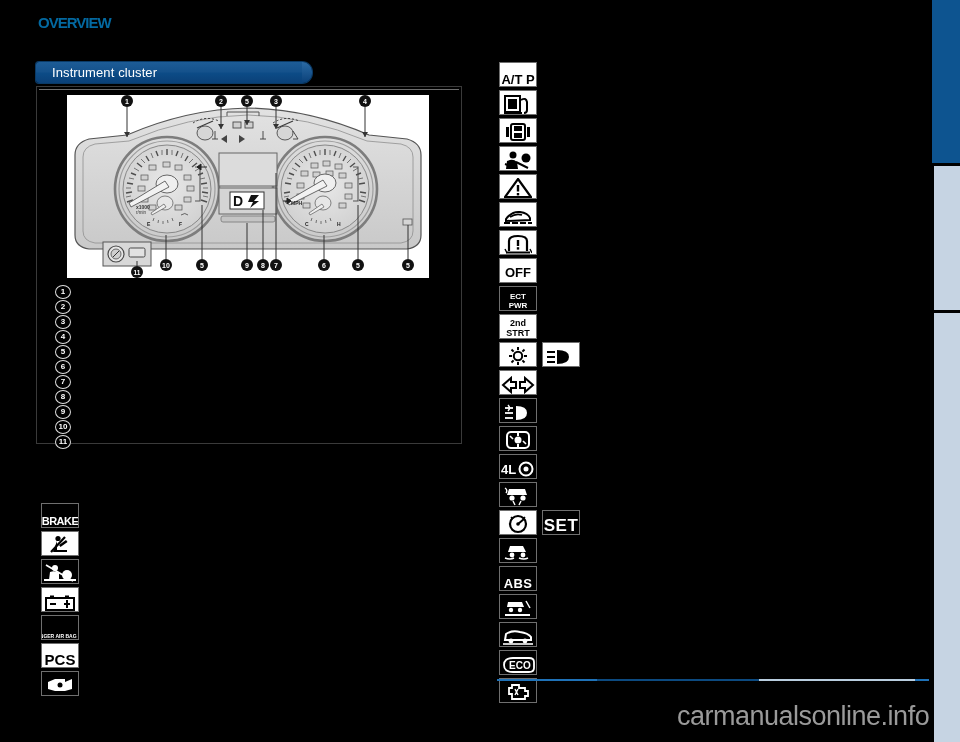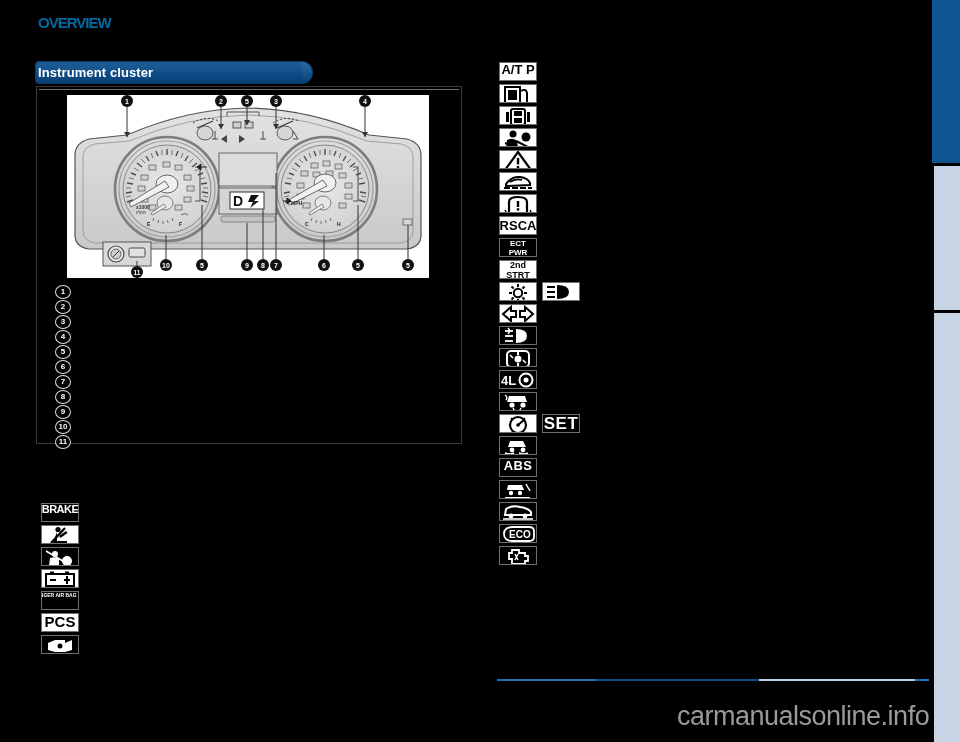--- a/index.html
+++ b/index.html
@@ -20,22 +20,22 @@
 
   
   .sec-bar{
     position:absolute;height:21px;
     background:linear-gradient(to bottom,#1d5c96 0%,#15528c 45%,#0c4b86 55%,#0a4078 100%);
     border-radius:3px 10px 10px 3px;
     box-shadow:0 0 0 1px #0a3a66;
     display:flex;align-items:center;
   }
   .sec-bar .lbl{
-    color:#ffffff;font-size:13px;font-weight:bold;
-    padding-left:2px;letter-spacing:0.1px;
+    color:#ffffff;font-size:13px;font-weight:normal;
+    padding-left:16px;letter-spacing:0.1px;
     white-space:nowrap;
   }
   .sec-bar .tail{
     position:absolute;right:0;top:0;bottom:0;width:10px;
     border-radius:0 10px 10px 0;
     background:linear-gradient(to bottom,#2b6ba5,#0a4078);
   }
 
   
   .fig-frame{
@@ -62,25 +62,25 @@
     flex:0 0 auto;
   }
   .numlist .txt{
     color:#000;font-size:9px;margin-left:5px;white-space:nowrap;
   }
 
   
   .symcol{position:absolute;display:flex;flex-direction:column;gap:3px;}
   .symrow{display:flex;align-items:flex-start;gap:5px;}
   .tile{
-    width:38px;height:19px;
+    width:38px;height:25px;
     background:#ffffff;
     border:1px solid #6f6f6f;
     box-sizing:border-box;
-    display:flex;align-items:flex-start;justify-content:center;
+    display:flex;align-items:flex-end;justify-content:center;
     position:relative;overflow:hidden;
   }
   .tile.inv{background:#000;}
   .tile .t{
     font-size:12px;font-weight:bold;color:#000;line-height:1;
     font-family:"Liberation Sans", sans-serif;white-space:nowrap;
   }
   .tile.inv .t{color:#fff;}
   .tile .t.sm{font-size:8px;line-height:8.5px;text-align:center;}
   .tile .t.xs{font-size:6.5px;line-height:7px;text-align:center;}

